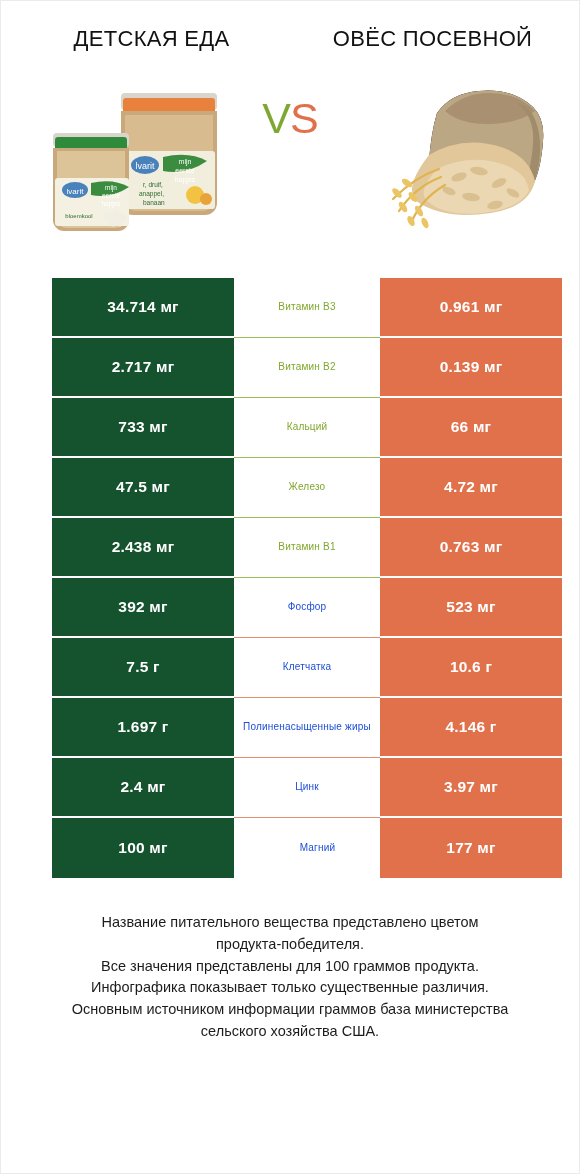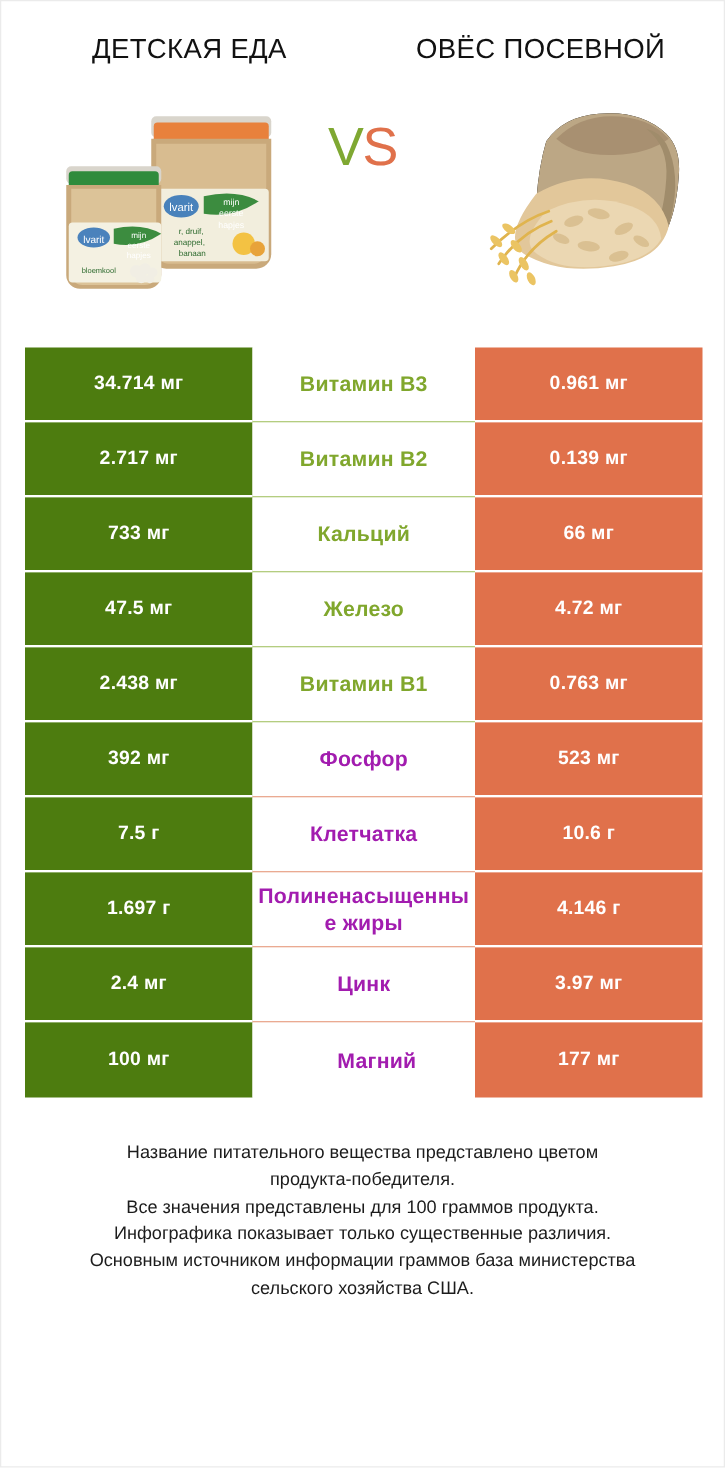--- a/index.html
+++ b/index.html
@@ -94,50 +94,50 @@
     font-size: 15.5px;
     letter-spacing: 0.2px;
   }
   .cell-left, .cell-right {
     width: 182px;
     flex: 0 0 182px;
     color: #ffffff;
     font-weight: 700;
     border-bottom: 2px solid #ffffff;
   }
-  .cell-left  { background: #4d7c0f; }
+  .cell-left  { background: #14532d; margin-left: 32px; }
   .cell-right { background: #E0714B; }
   .row:last-child .cell-left,
   .row:last-child .cell-right { border-bottom: none; }
 
   .cell-mid {
     flex: 1 1 auto;
     width: 178px;
     background: #ffffff;
-    font-weight: 700;
-    font-size: 17px;
+    font-weight: 400;
+    font-size: 10px;
     line-height: 1.25;
     overflow: hidden;
     white-space: normal;
     padding: 0 2px;
     box-sizing: border-box;
   }
   .cell-mid span {
     display: block;
     width: 176px;
     overflow: hidden;
     white-space: nowrap;
     text-overflow: clip;
   }
   .cell-mid.wrap span {
     white-space: normal;
     word-break: break-all;
   }
   .win-green .cell-mid { color: #80A72D; border-bottom: 1px solid #9CBD57; }
-  .win-orange .cell-mid { color: #a21caf; border-bottom: 1px solid #E48E6F; }
+  .win-orange .cell-mid { color: #1d4ed8; border-bottom: 1px solid #E48E6F; }
   .row:last-child .cell-mid { border-bottom: none; padding-left: 23px; }
 
   
   .footer {
     margin-top: 34px;
     text-align: center;
     font-size: 14.5px;
     line-height: 1.5;
     color: #1c1c1c;
     padding: 0 13px;

